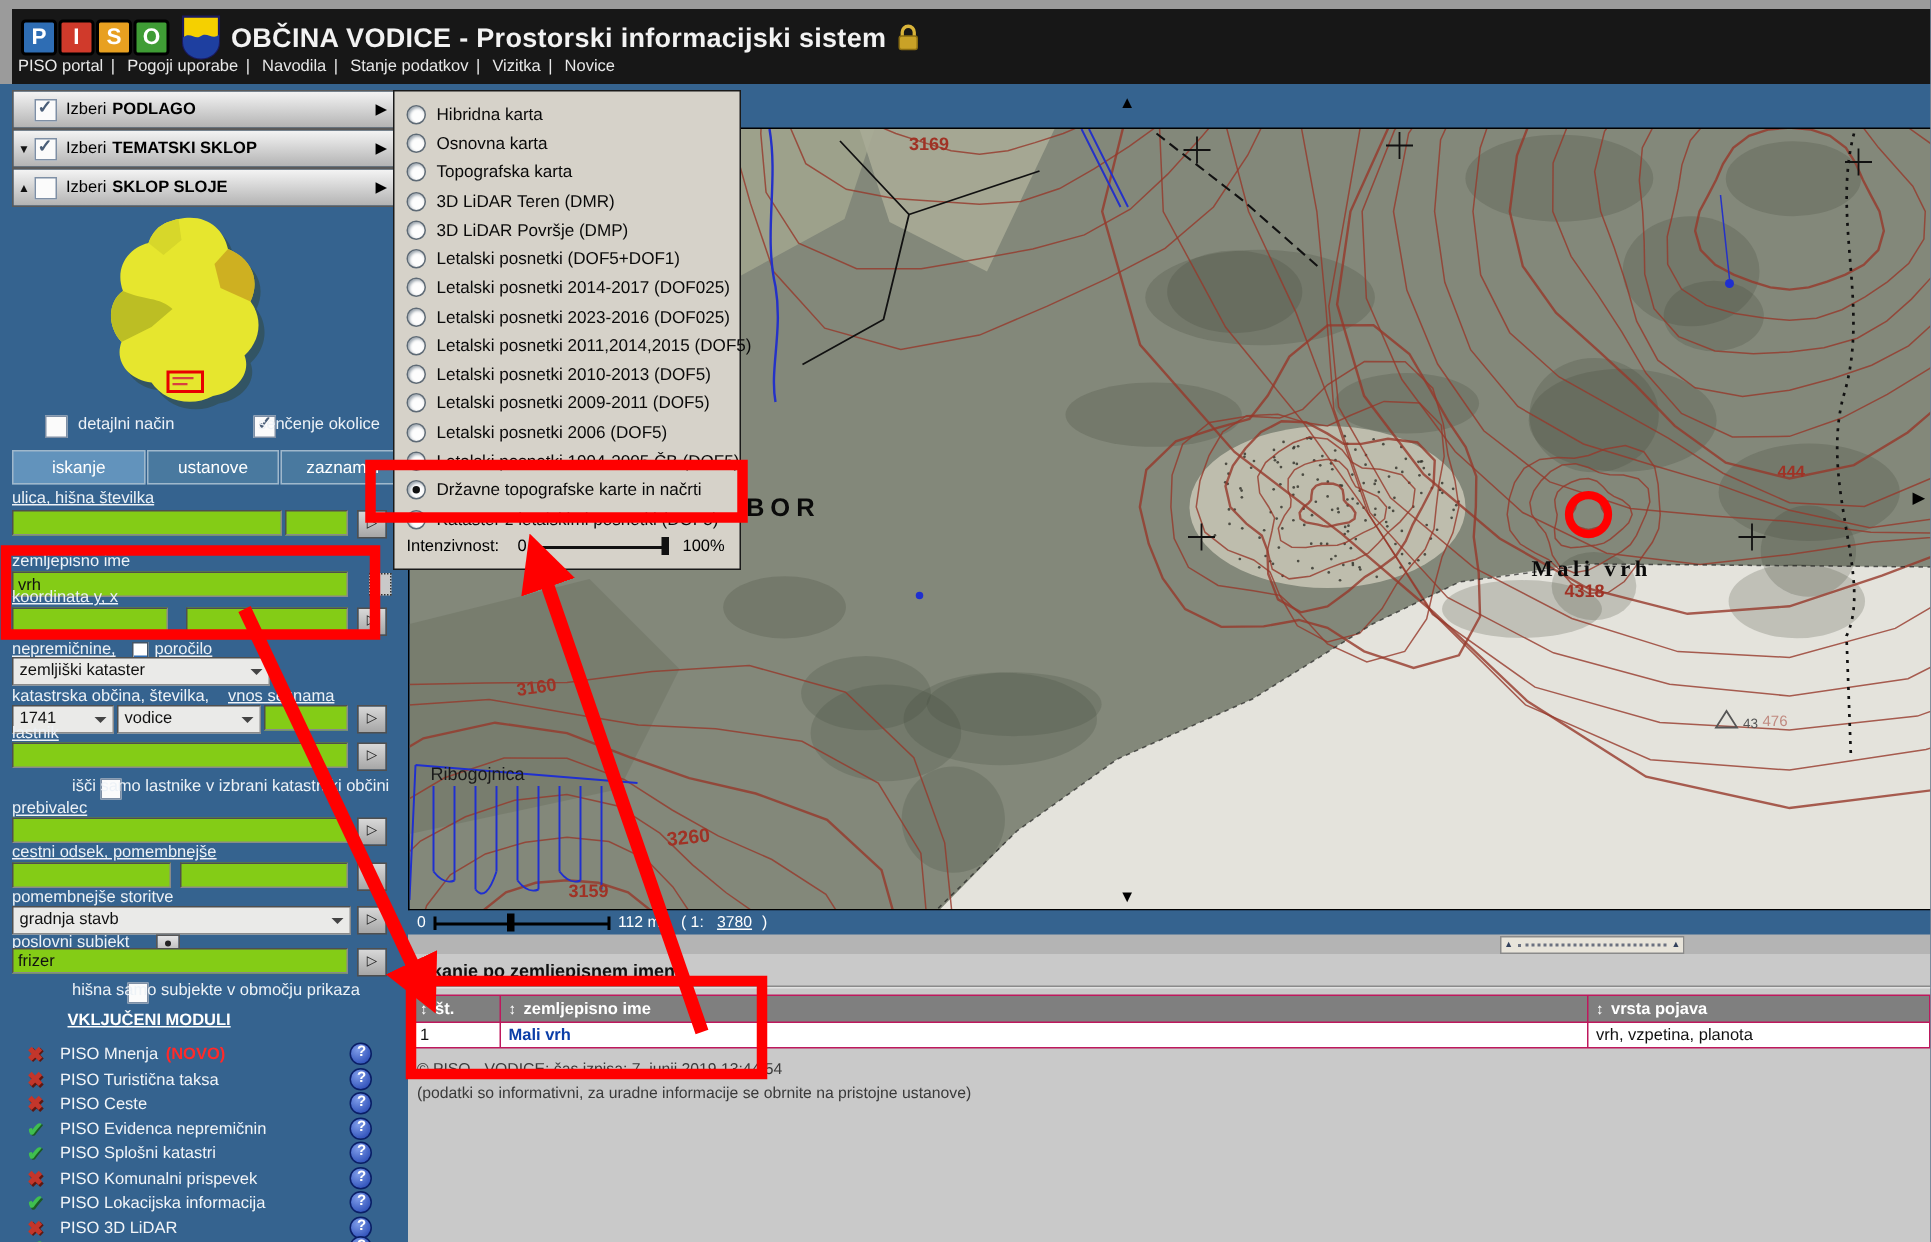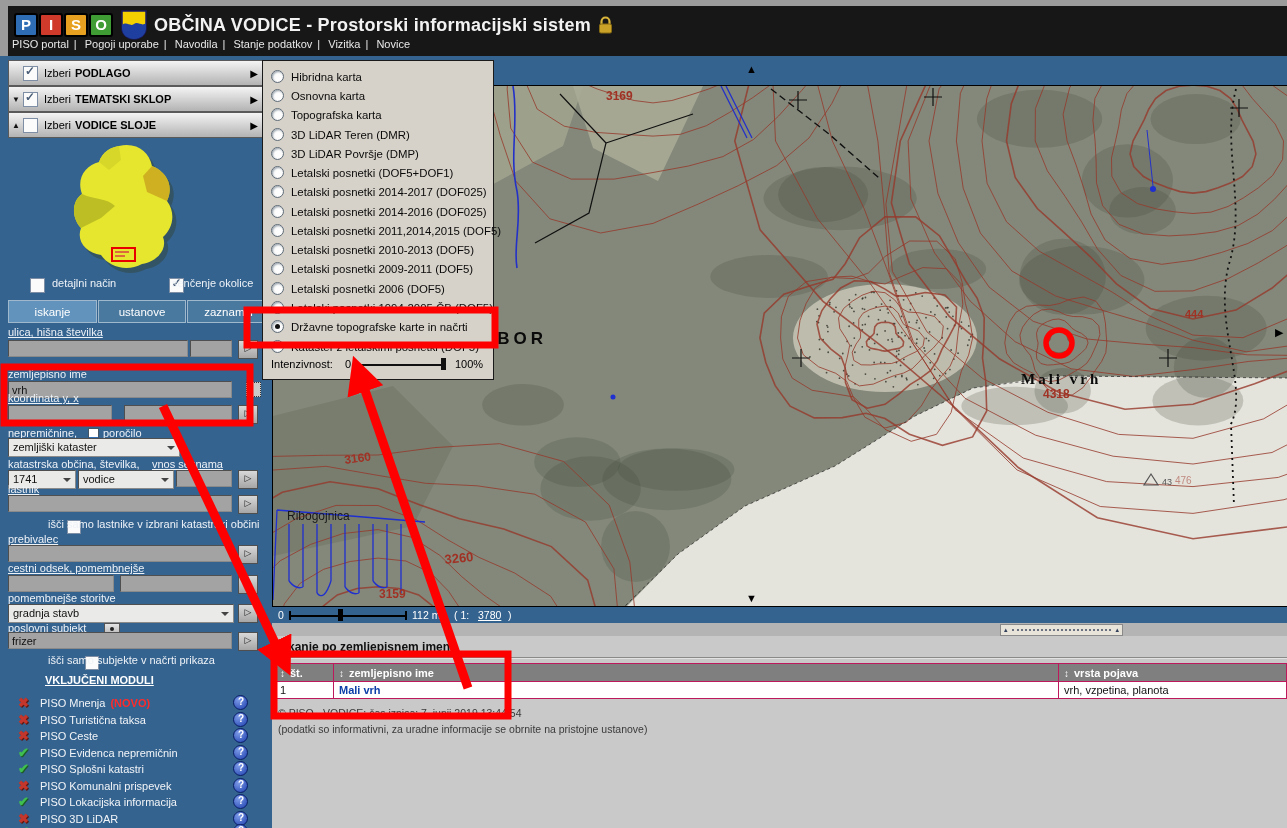--- a/index.html
+++ b/index.html
@@ -24,21 +24,21 @@
   .secbar .lbl{margin-left:6px;text-align:center;} .secbar b{margin-left:4px;}
   .secbar .go{margin-left:auto;margin-right:5px;font-size:10px;color:#000;}
   .cb{display:inline-block;width:13px;height:13px;background:#FBFBFB;border:1px solid #7E8FA5;position:relative;vertical-align:middle;}
   .cb.checked::after{content:"✓";position:absolute;left:1px;top:-3px;font-size:12px;font-weight:bold;color:#4A5E78;}
   .vopt{color:#EDF2F7;font-size:11px;}
   .tab{height:21px;background:#49799F;border:1px solid #9FB8CC;color:#fff;font-size:11.5px;
        display:flex;align-items:center;justify-content:center;cursor:pointer;}
   .tab.active{background:#6293BC;}
   .flabel{color:#EDF2F7;font-size:11px;white-space:nowrap;}
   .flabel.link{text-decoration:underline;cursor:pointer;}
-  .tinput{height:15px;background:#a3a3a3;border:1px solid #8A8A8A;border-top-color:#4F4F4F;border-left-color:#4F4F4F;
+  .tinput{height:15px;background:#84cc16;border:1px solid #8A8A8A;border-top-color:#4F4F4F;border-left-color:#4F4F4F;
           font-size:11px;padding:0 3px;font-family:inherit;color:#111;}
   .gbtn{width:18px;height:17px;background:linear-gradient(#D8D8D8,#A6A6A6);border:1px solid #4F4F4F;
         color:#222;font-size:9px;text-align:center;line-height:15px;cursor:pointer;}
   .dsel{background:#EAEAE8;border:1px solid #8A8A8A;border-top-color:#4F4F4F;border-left-color:#4F4F4F;
         font-size:11px;line-height:16px;padding-left:4px;color:#111;cursor:pointer;}
   .dsel::after{content:"";position:absolute;right:4px;top:7px;border:4px solid transparent;border-top-color:#444;}
   .dotbtn{width:13px;height:13px;background:#C9C9C9;border:1px dotted #333;}
   .mod-head{color:#fff;font-weight:bold;font-size:11px;text-decoration:underline;}
   .mod-row{left:18px;height:15px;display:flex;align-items:center;font-size:11px;color:#F2F5F8;}
   .mic{width:22px;font-size:13px;font-weight:bold;}
@@ -127,21 +127,21 @@
     <span class="col">▼</span>
     <span class="cb checked"></span>
     <span class="lbl">Izberi</span>
     <b>TEMATSKI SKLOP</b>
     <span class="go">▶</span>
   </div>
   <div class="abs secbar" style="top:112px">
     <span class="col">▲</span>
     <span class="cb"></span>
     <span class="lbl">Izberi</span>
-    <b>VODICE SLOJE</b>
+    <b>SKLOP SLOJE</b>
     <span class="go">▶</span>
   </div>
 
   
   <svg class="abs" style="left:55px;top:140px" width="160" height="135" viewBox="0 0 160 135">
     <path d="M64,6 C82,2 94,12 97,26 C112,32 119,46 112,61 C121,73 118,88 108,97 C113,110 101,122 87,124 C72,132 54,127 46,115 C31,113 21,101 26,88 C16,77 17,61 27,54 C21,38 31,25 44,22 C48,11 55,8 64,6 Z" fill="#2F3A14" opacity="0.35" transform="translate(4,5)"></path>
     <path d="M64,6 C82,2 94,12 97,26 C112,32 119,46 112,61 C121,73 118,88 108,97 C113,110 101,122 87,124 C72,132 54,127 46,115 C31,113 21,101 26,88 C16,77 17,61 27,54 C21,38 31,25 44,22 C48,11 55,8 64,6 Z" fill="#E6E62E"></path>
     <path d="M27,54 C40,60 52,58 60,66 L46,78 L26,88 C16,77 17,61 27,54 Z" fill="#BCBE24"></path>
     <path d="M97,26 C112,32 119,46 112,61 L92,52 L88,36 Z" fill="#C8A21E" opacity="0.8"></path>
     <path d="M44,22 C48,11 55,8 64,6 L66,20 L54,30 Z" fill="#D7D72A"></path>
@@ -206,21 +206,21 @@
   <div class="abs dsel" style="left:8px;top:604px;width:220px;height:17px">gradnja stavb</div>
   <div class="abs gbtn" style="left:238px;top:604px">▷</div>
 
   <span class="abs flabel" style="left:8px;top:622px">poslovni subjekt</span>
   <span class="abs" style="left:104px;top:623px;width:14px;height:11px;background:linear-gradient(#E5E5E5,#B5B5B5);border:1px solid #555">
       <span style="position:absolute;left:5px;top:3px;width:4px;height:4px;border-radius:50%;background:#222"></span>
     </span>
   <input class="abs tinput" style="left: 8px; top: 632px; width: 216px;" value="frizer">
   <div class="abs gbtn" style="left:238px;top:632px">▷</div>
   <span class="abs cb" style="left:28px;top:653px;width:12px;height:12px"></span>
-  <span class="abs vopt" style="left:48px;top:654px">išči samo subjekte v načrti prikaza</span>
+  <span class="abs vopt" style="left:48px;top:654px">hišna samo subjekte v območju prikaza</span>
 
   
   <span class="abs mod-head" style="left:45px;top:674px">VKLJUČENI MODULI</span>
   <div class="abs mod-row" style="top:695px">
       <span class="mic no"></span>
       <span>PISO Mnenja</span>
       <span class="badge-new">(NOVO)</span>
     </div>
   <span class="abs help" style="top:695px"></span>
   <div class="abs mod-row" style="top:712px">
@@ -564,21 +564,21 @@
     <div class="lp-row" style="top:102px">
         <span class="radio"></span>
         <span>Letalski posnetki (DOF5+DOF1)</span>
       </div>
     <div class="lp-row" style="top:121px">
         <span class="radio"></span>
         <span>Letalski posnetki 2014-2017 (DOF025)</span>
       </div>
     <div class="lp-row" style="top:141px">
         <span class="radio"></span>
-        <span>Letalski posnetki 2014-2016 (DOF025)</span>
+        <span>Letalski posnetki 2023-2016 (DOF025)</span>
       </div>
     <div class="lp-row" style="top:160px">
         <span class="radio"></span>
         <span>Letalski posnetki 2011,2014,2015 (DOF5)</span>
       </div>
     <div class="lp-row" style="top:179px">
         <span class="radio"></span>
         <span>Letalski posnetki 2010-2013 (DOF5)</span>
       </div>
     <div class="lp-row" style="top:198px">

